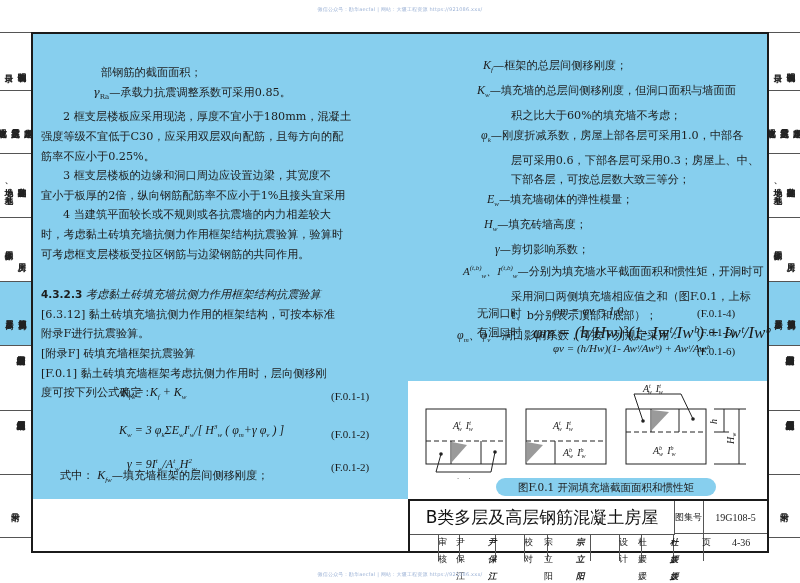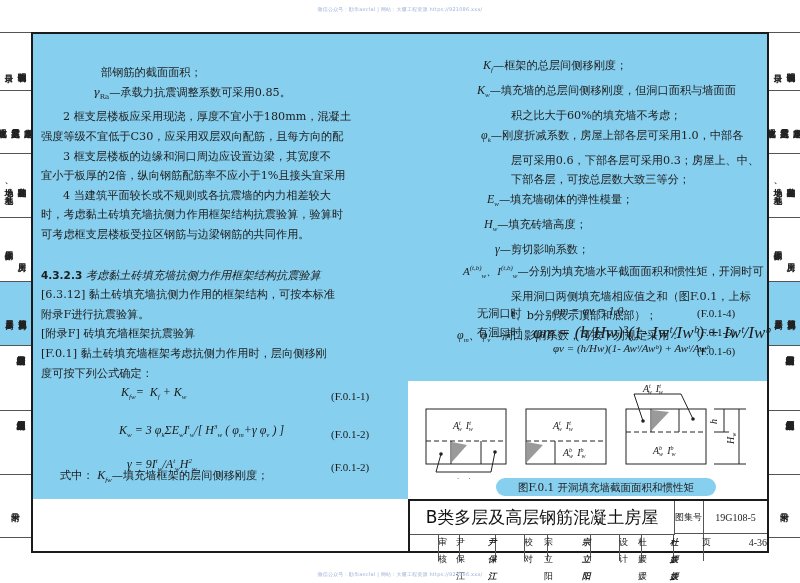--- a/index.html
+++ b/index.html
@@ -34,21 +34,21 @@
   sub, sup { font-size:7px; }
 
   .figure { position:absolute; left:378px; top:350px; width:356px; height:115px; background:#ffffff; }
   .fig-caption { position:absolute; left:85px; top:94px; width:220px; height:18px; background:#87cfee;
                  font-size:10.5px; line-height:18px; text-align:center; color:#1d1d1d;border-radius:9px; }
 
   .title-block { position:absolute; left:375px; top:465px; width:359px; height:52px; border-top:2px solid #1b1b1b; border-left:2px solid #1b1b1b; box-sizing:border-box; background:#fff;}
   .tb-title { position:absolute; left:0; top:0; width:264px; height:33px; border-right:1px solid #555; border-bottom:1px solid #555;
               font-family:"DejaVu Sans",sans-serif; font-size:17px; line-height:33px; text-align:center; color:#111; }
   .tb-label { position:absolute; font-size:9px; text-align:center; color:#222; }
-  .tb-cell { position:absolute; border-right:1px solid #555; box-sizing:border-box; font-size:9px; text-align:right; line-height:17px; color:#222; height:27px; top:33px;padding-left:28px; }
+  .tb-cell { position:absolute; border-right:1px solid #555; box-sizing:border-box; font-size:9px; text-align:left; line-height:17px; color:#222; height:27px; top:33px;padding-left:28px; }
   .sig { font-family:"DejaVu Serif",serif; font-weight:bold; font-style:italic; font-size:8.5px; letter-spacing:-0.5px; }
 </style>
 </head>
 <body>
 
 <div class="watermark wm-top">微信公众号：勘华aecfal | 网站：大疆工程资源 https://921086.xxx/</div>
 
 <div class="sidebar left">
   <div class="tab" style="height:58px">
       <div class="tab-inner">
@@ -141,20 +141,21 @@
 
 <div class="frame">
   <div class="blue"></div>
   <div class="blue-right-notch"></div>
 
   <div class="col" style="left:8px; top:29px; width:360px;">
     <div class="p ind1">部钢筋的截面面积；</div>
     <div class="p" style="padding-left:52px"><i>γ</i><sub>Ra</sub><span>—承载力抗震调整系数可采用0.85。</span></div>
     <div class="p ind2">2 框支层楼板应采用现浇，厚度不宜小于180mm，混凝土</div>
     <div class="p">强度等级不宜低于C30，应采用双层双向配筋，且每方向的配</div>
+    <div class="p">筋率不应小于0.25%。</div>
     <div class="p ind2">3 框支层楼板的边缘和洞口周边应设置边梁，其宽度不</div>
     <div class="p">宜小于板厚的2倍，纵向钢筋配筋率不应小于1%且接头宜采用</div>
     <div class="p ind2">4 当建筑平面较长或不规则或各抗震墙的内力相差较大</div>
     <div class="p">时，考虑黏土砖填充墙抗侧力作用框架结构抗震验算，验算时</div>
     <div class="p">可考虑框支层楼板受拉区钢筋与边梁钢筋的共同作用。</div>
     <div class="p" style="margin-top:21px"><span class="bold" style="font-family:'DejaVu Sans',sans-serif;font-size:10.5px">4.3.2.3</span> <i>考虑黏土砖填充墙抗侧力作用框架结构抗震验算</i></div>
     <div class="p">[6.3.12] 黏土砖填充墙抗侧力作用的框架结构，可按本标准</div>
     <div class="p">附录F进行抗震验算。</div>
     <div class="p">[附录F] 砖填充墙框架抗震验算</div>
     <div class="p">[F.0.1] 黏土砖填充墙框架考虑抗侧力作用时，层向侧移刚</div>

